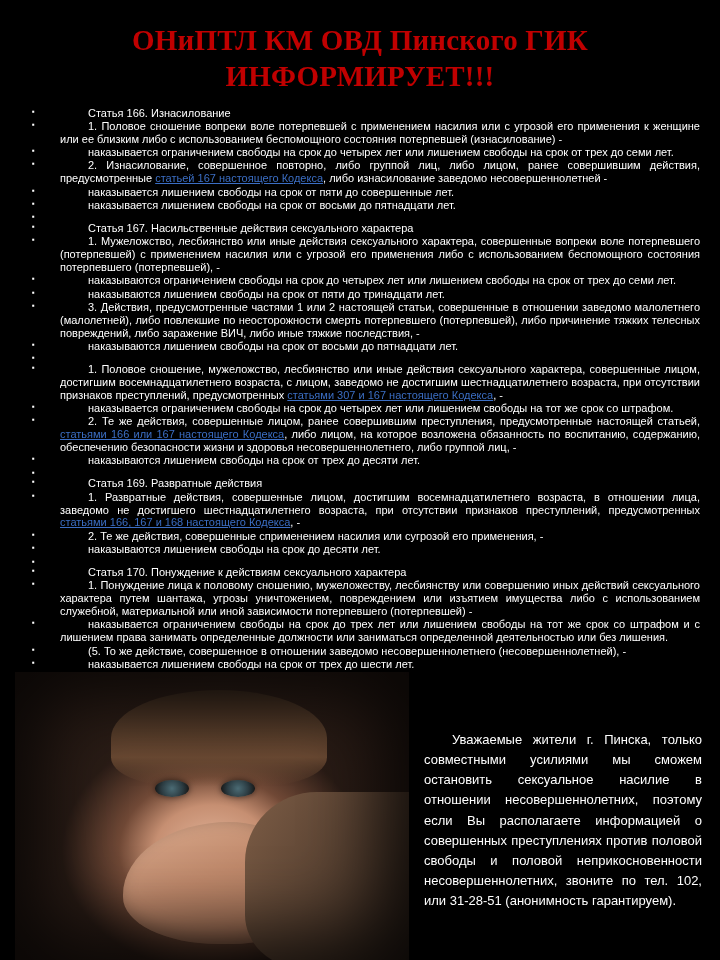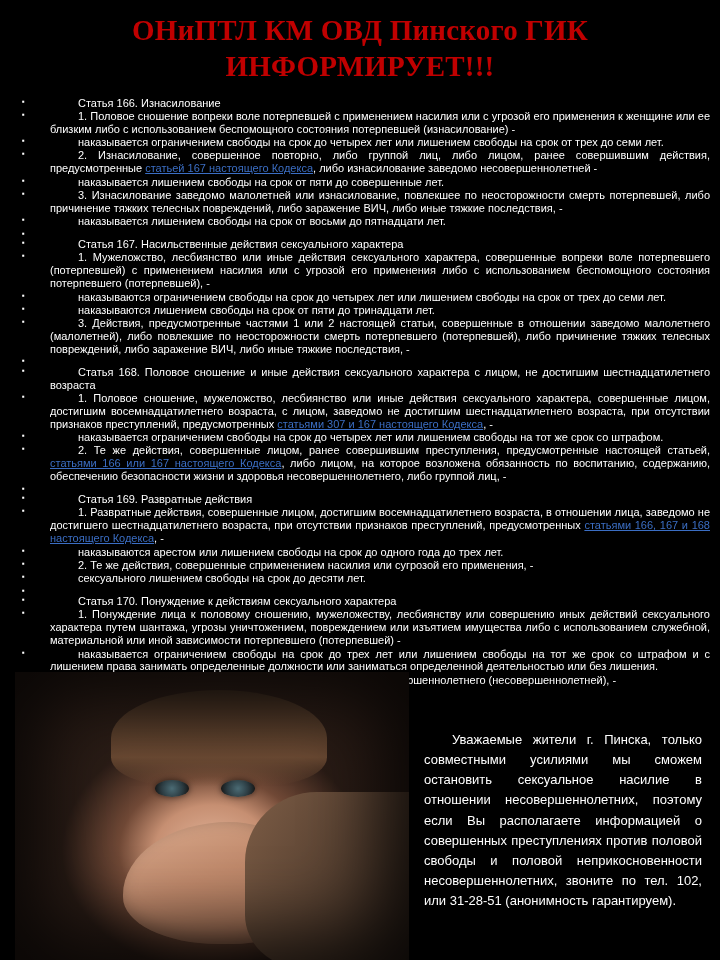--- a/index.html
+++ b/index.html
@@ -14,21 +14,21 @@
     overflow: hidden;
     font-family: "Liberation Sans", sans-serif;
     color: #ffffff;
     position: relative;
   }
   .page {
     width: 720px;
     height: 804px;
     position: relative;
     background: #000000;
-    padding: 0;
+    padding: 10px;
   }
   .title {
     text-align: center;
     color: #c00000;
     font-family: "Liberation Serif", serif;
     font-size: 29px;
     font-weight: bold;
     line-height: 1.25;
     padding: 12px 40px 6px 40px;
     letter-spacing: 0.2px;
@@ -163,69 +163,66 @@
         <li>
           <span class="ind">наказывается ограничением свободы на срок до четырех лет или лишением свободы на срок от трех до семи лет.</span>
         </li>
         <li>
           <span class="ind">2. Изнасилование, совершенное повторно, либо группой лиц, либо лицом, ранее совершившим действия, предусмотренные <span class="ul-link">статьей 167 настоящего Кодекса</span>, либо изнасилование заведомо несовершеннолетней -</span>
         </li>
         <li>
           <span class="ind">наказывается лишением свободы на срок от пяти до совершенные лет.</span>
         </li>
         <li>
-          <span class="ind">3. Изнасилование заведомо малолетней или изнасилование, повлекшее по неосторожности смерть потерпевшей, либо причинение тяжких телесных повреждений, либо заражение ВИЧ, либо иные тяжкие последствия, -</span>
-        </li>
-        <li>
           <span class="ind">наказывается лишением свободы на срок от восьми до пятнадцати лет.</span>
         </li>
         <li class="blank"></li>
         <li>
           <span class="ind">Статья 167. Насильственные действия сексуального характера</span>
         </li>
         <li>
           <span class="ind">1. Мужеложство, лесбиянство или иные действия сексуального характера, совершенные вопреки воле потерпевшего (потерпевшей) с применением насилия или с угрозой его применения либо с использованием беспомощного состояния потерпевшего (потерпевшей), -</span>
         </li>
         <li>
           <span class="ind">наказываются ограничением свободы на срок до четырех лет или лишением свободы на срок от трех до семи лет.</span>
         </li>
         <li>
           <span class="ind">наказываются лишением свободы на срок от пяти до тринадцати лет.</span>
         </li>
         <li>
           <span class="ind">3. Действия, предусмотренные частями 1 или 2 настоящей статьи, совершенные в отношении заведомо малолетнего (малолетней), либо повлекшие по неосторожности смерть потерпевшего (потерпевшей), либо причинение тяжких телесных повреждений, либо заражение ВИЧ, либо иные тяжкие последствия, -</span>
         </li>
-        <li class="blank"></li>
-        <li>
-          <span class="ind">Статья 168. Половое сношение и иные действия сексуального характера с лицом, не достигшим шестнадцатилетнего возраста</span>
-        </li>
+        <li>
+          <span class="ind">наказываются лишением свободы на срок от восьми до пятнадцати лет.</span>
+        </li>
+        <li class="blank"></li>
         <li>
           <span class="ind">1. Половое сношение, мужеложство, лесбиянство или иные действия сексуального характера, совершенные лицом, достигшим восемнадцатилетнего возраста, с лицом, заведомо не достигшим шестнадцатилетнего возраста, при отсутствии признаков преступлений, предусмотренных <span class="ul-link">статьями 307 и 167 настоящего Кодекса</span>, -</span>
         </li>
         <li>
           <span class="ind">наказывается ограничением свободы на срок до четырех лет или лишением свободы на тот же срок со штрафом.</span>
         </li>
         <li>
           <span class="ind">2. Те же действия, совершенные лицом, ранее совершившим преступления, предусмотренные настоящей статьей, <span class="ul-link">статьями 166 или 167 настоящего Кодекса</span>, либо лицом, на которое возложена обязанность по воспитанию, содержанию, обеспечению безопасности жизни и здоровья несовершеннолетнего, либо группой лиц, -</span>
         </li>
+        <li>
+          <span class="ind">наказываются лишением свободы на срок от трех до десяти лет.</span>
+        </li>
         <li class="blank"></li>
         <li>
           <span class="ind">Статья 169. Развратные действия</span>
         </li>
         <li>
           <span class="ind">1. Развратные действия, совершенные лицом, достигшим восемнадцатилетнего возраста, в отношении лица, заведомо не достигшего шестнадцатилетнего возраста, при отсутствии признаков преступлений, предусмотренных <span class="ul-link">статьями 166, 167 и 168 настоящего Кодекса</span>, -</span>
         </li>
         <li>
-          <span class="ind">наказываются арестом или лишением свободы на срок до одного года до трех лет.</span>
-        </li>
-        <li>
           <span class="ind">2. Те же действия, совершенные сприменением насилия или сугрозой его применения, -</span>
         </li>
         <li>
-          <span class="ind">сексуального лишением свободы на срок до десяти лет.</span>
+          <span class="ind">наказываются лишением свободы на срок до десяти лет.</span>
         </li>
         <li class="blank"></li>
         <li>
           <span class="ind">Статья 170. Понуждение к действиям сексуального характера</span>
         </li>
         <li>
           <span class="ind">1. Понуждение лица к половому сношению, мужеложеству, лесбиянству или совершению иных действий сексуального характера путем шантажа, угрозы уничтожением, повреждением или изъятием имущества либо с использованием служебной, материальной или иной зависимости потерпевшего (потерпевшей) -</span>
         </li>
         <li>
           <span class="ind">наказывается ограничением свободы на срок до трех лет или лишением свободы на тот же срок со штрафом и с лишением права занимать определенные должности или заниматься определенной деятельностью или без лишения.</span>

